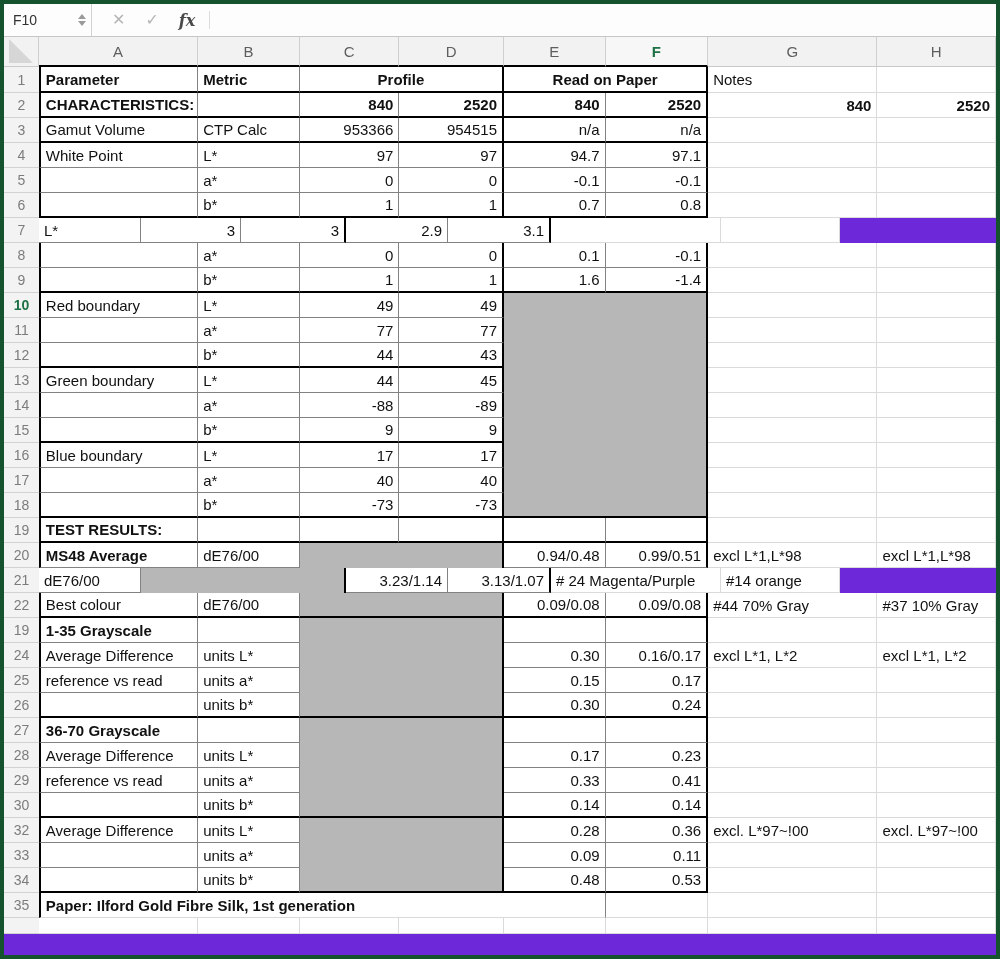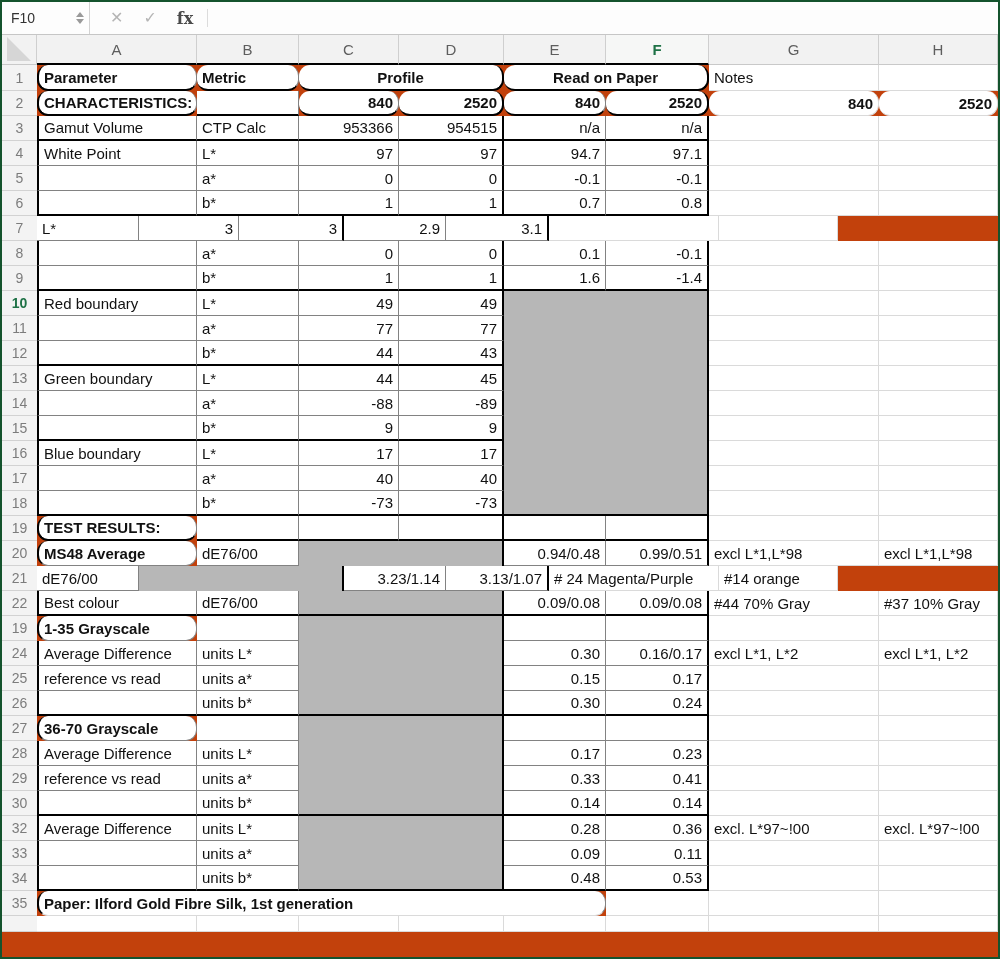--- a/index.html
+++ b/index.html
@@ -1,43 +1,43 @@
 <!DOCTYPE html>
 <html><head>
 <meta charset="utf-8">
 <style>
   html,body{margin:0;padding:0;background:#888;}
-  .frame{width:1000px;height:959px;border:2px solid #14532d;box-sizing:border-box;background:#c2410c;overflow:hidden;font-family:"Liberation Sans",sans-serif;}
+  .frame{width:1000px;height:959px;border:4px solid #14532d;box-sizing:border-box;background:#6d28d9;overflow:hidden;font-family:"Liberation Sans",sans-serif;}
   
   .fbar{height:33px;background:#fdfdfd;border-bottom:1px solid #c6c6c6;display:flex;align-items:stretch;box-sizing:border-box;}
   .namebox{width:88px;position:relative;border-right:1px solid #d2d2d2;display:flex;align-items:center;padding-left:9px;box-sizing:border-box;}
   .namebox .nbtext{font-size:14px;color:#333;}
   .spinner{position:absolute;right:5px;top:0;height:100%;display:flex;flex-direction:column;justify-content:center;gap:2px;}
   .tri-up{width:0;height:0;border-left:4px solid transparent;border-right:4px solid transparent;border-bottom:5px solid #9a9a9a;}
   .tri-dn{width:0;height:0;border-left:4px solid transparent;border-right:4px solid transparent;border-top:5px solid #9a9a9a;}
   .fxbtns{display:flex;align-items:center;}
   .fxbtn{color:#b5b5b5;font-size:16px;margin-left:20px;line-height:1;}
-  .fxi{font-family:"DejaVu Serif",serif;font-weight:bold;color:#4a4a4a;font-size:16px;margin-left:20px;}
+  .fxi{font-family:"DejaVu Serif",serif;font-style:italic;font-weight:bold;color:#4a4a4a;font-size:16px;margin-left:20px;}
   .fsep{width:1px;height:18px;background:#dcdcdc;margin-left:14px;}
   .finput{flex:1;}
   
   .chrow{display:flex;height:30px;}
   .ch{box-sizing:border-box;background:#f2f2f2;color:#5e5e5e;font-size:15px;display:flex;align-items:center;justify-content:center;border-right:1px solid #cfcfcf;border-bottom:1px solid #c9c9c9;}
   .ch.tblcol{border-bottom:2px solid #000;}
   .ch.sel{background:#f6f7f6;color:#1f7246;font-weight:700;}
   .corner{position:relative;background:#f2f2f2;}
   .corner .ctri{position:absolute;left:5px;bottom:3px;width:0;height:0;border-left:24px solid #d6d6d6;border-top:24px solid transparent;}
   
   .row{display:flex;height:25px;}
   .row.r1{height:26px;}
   .row.sliver{height:16px;}
   .c{box-sizing:border-box;font-size:15px;line-height:1;padding:0 5px;display:flex;align-items:center;background:#fff;border-right:1px solid #828282;border-bottom:1px solid #828282;overflow:hidden;white-space:nowrap;color:#111;}
   .right{justify-content:flex-end;}
   .center{justify-content:center;}
-  .bold{font-weight:bold;border-radius:11px;}
+  .bold{font-weight:bold;}
   .w-rh{width:35px;}.w-a{width:160px;}.w-b{width:102px;}.w-c{width:100px;}.w-d{width:105px;}
   .w-e{width:102px;}.w-f{width:103px;}.w-g{width:170px;}.w-h{width:119px;}
   .w-cd{width:205px;}.w-ef{width:205px;}.w-ae{width:569px;}
   .rh{box-sizing:border-box;background:#f3f3f3;color:#7c7c7c;font-size:14px;display:flex;align-items:center;justify-content:center;border-bottom:1px solid #d2d2d2;}
   .rh.sel{color:#1f7246;font-weight:700;}
   .la{border-left:2px solid #000;}
   .thickb{border-bottom:2px solid #000;}
   .thickr{border-right:2px solid #000;}
   .nob{border-bottom:none;}
   .nor{border-right:none;}

